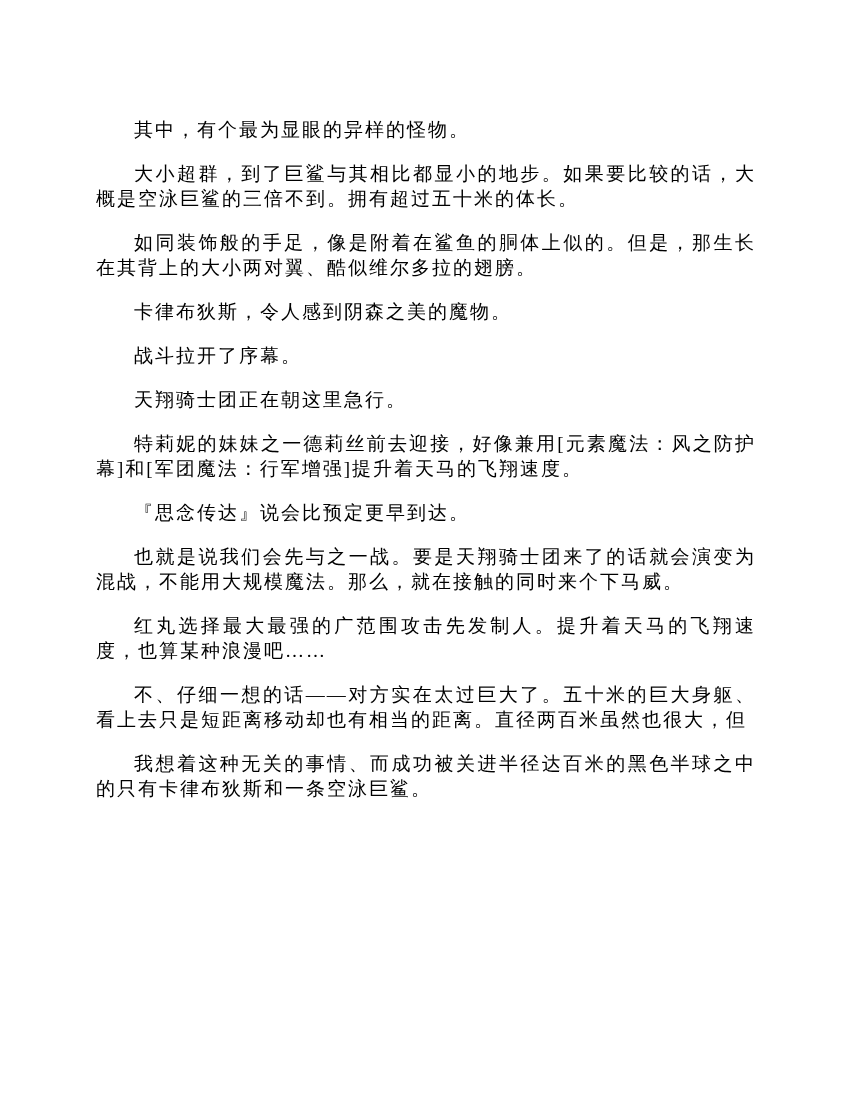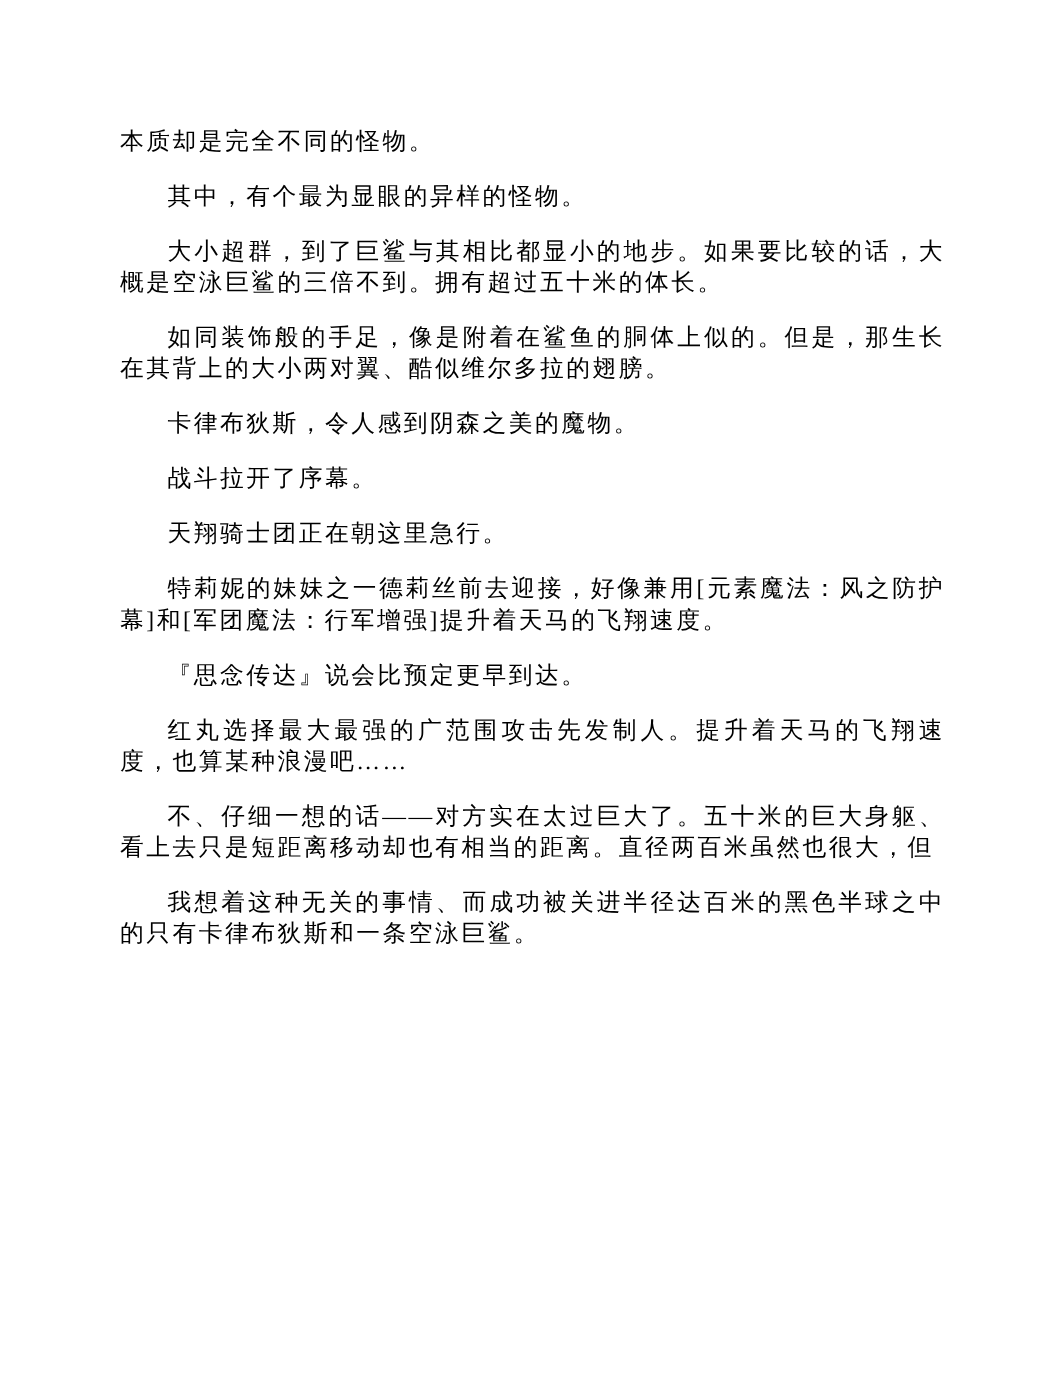--- a/index.html
+++ b/index.html
@@ -33,26 +33,26 @@
   .doc-body p.para.indent {
     text-indent: 2em;
     margin-top: 16px;
   }
 </style>
 </head>
 <body>
 
 <div class="page">
   <div class="doc-body">
-      <p class="para">本质却是完全不同的怪物。</p>
       <p class="para indent">其中，有个最为显眼的异样的怪物。</p>
       <p class="para indent">大小超群，到了巨鲨与其相比都显小的地步。如果要比较的话，大概是空泳巨鲨的三倍不到。拥有超过五十米的体长。</p>
       <p class="para indent">如同装饰般的手足，像是附着在鲨鱼的胴体上似的。但是，那生长在其背上的大小两对翼、酷似维尔多拉的翅膀。</p>
       <p class="para indent">卡律布狄斯，令人感到阴森之美的魔物。</p>
       <p class="para indent">战斗拉开了序幕。</p>
       <p class="para indent">天翔骑士团正在朝这里急行。</p>
       <p class="para indent">特莉妮的妹妹之一德莉丝前去迎接，好像兼用[元素魔法：风之防护幕]和[军团魔法：行军增强]提升着天马的飞翔速度。</p>
       <p class="para indent">『思念传达』说会比预定更早到达。</p>
+      <p class="para indent">也就是说我们会先与之一战。要是天翔骑士团来了的话就会演变为混战，不能用大规模魔法。那么，就在接触的同时来个下马威。</p>
       <p class="para indent">红丸选择最大最强的广范围攻击先发制人。提升着天马的飞翔速度，也算某种浪漫吧……</p>
       <p class="para indent">不、仔细一想的话——对方实在太过巨大了。五十米的巨大身躯、看上去只是短距离移动却也有相当的距离。直径两百米虽然也很大，但</p>
       <p class="para indent">我想着这种无关的事情、而成功被关进半径达百米的黑色半球之中的只有卡律布狄斯和一条空泳巨鲨。</p>
     </div>
 </div>
 
 </body></html>

